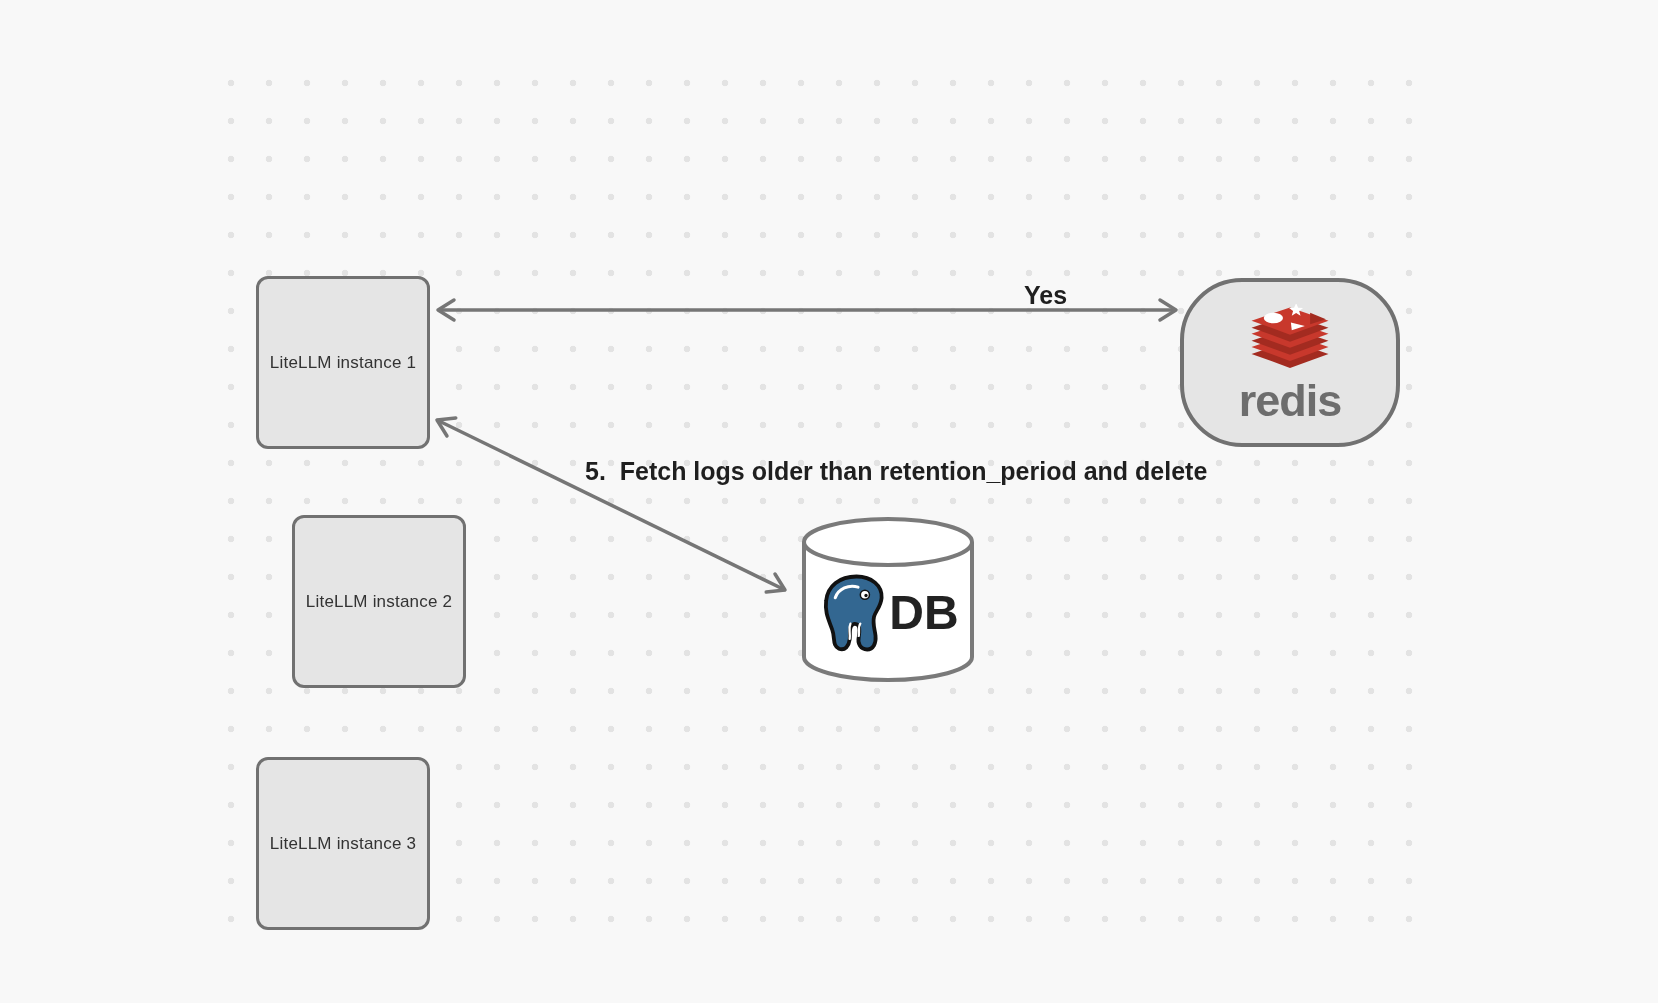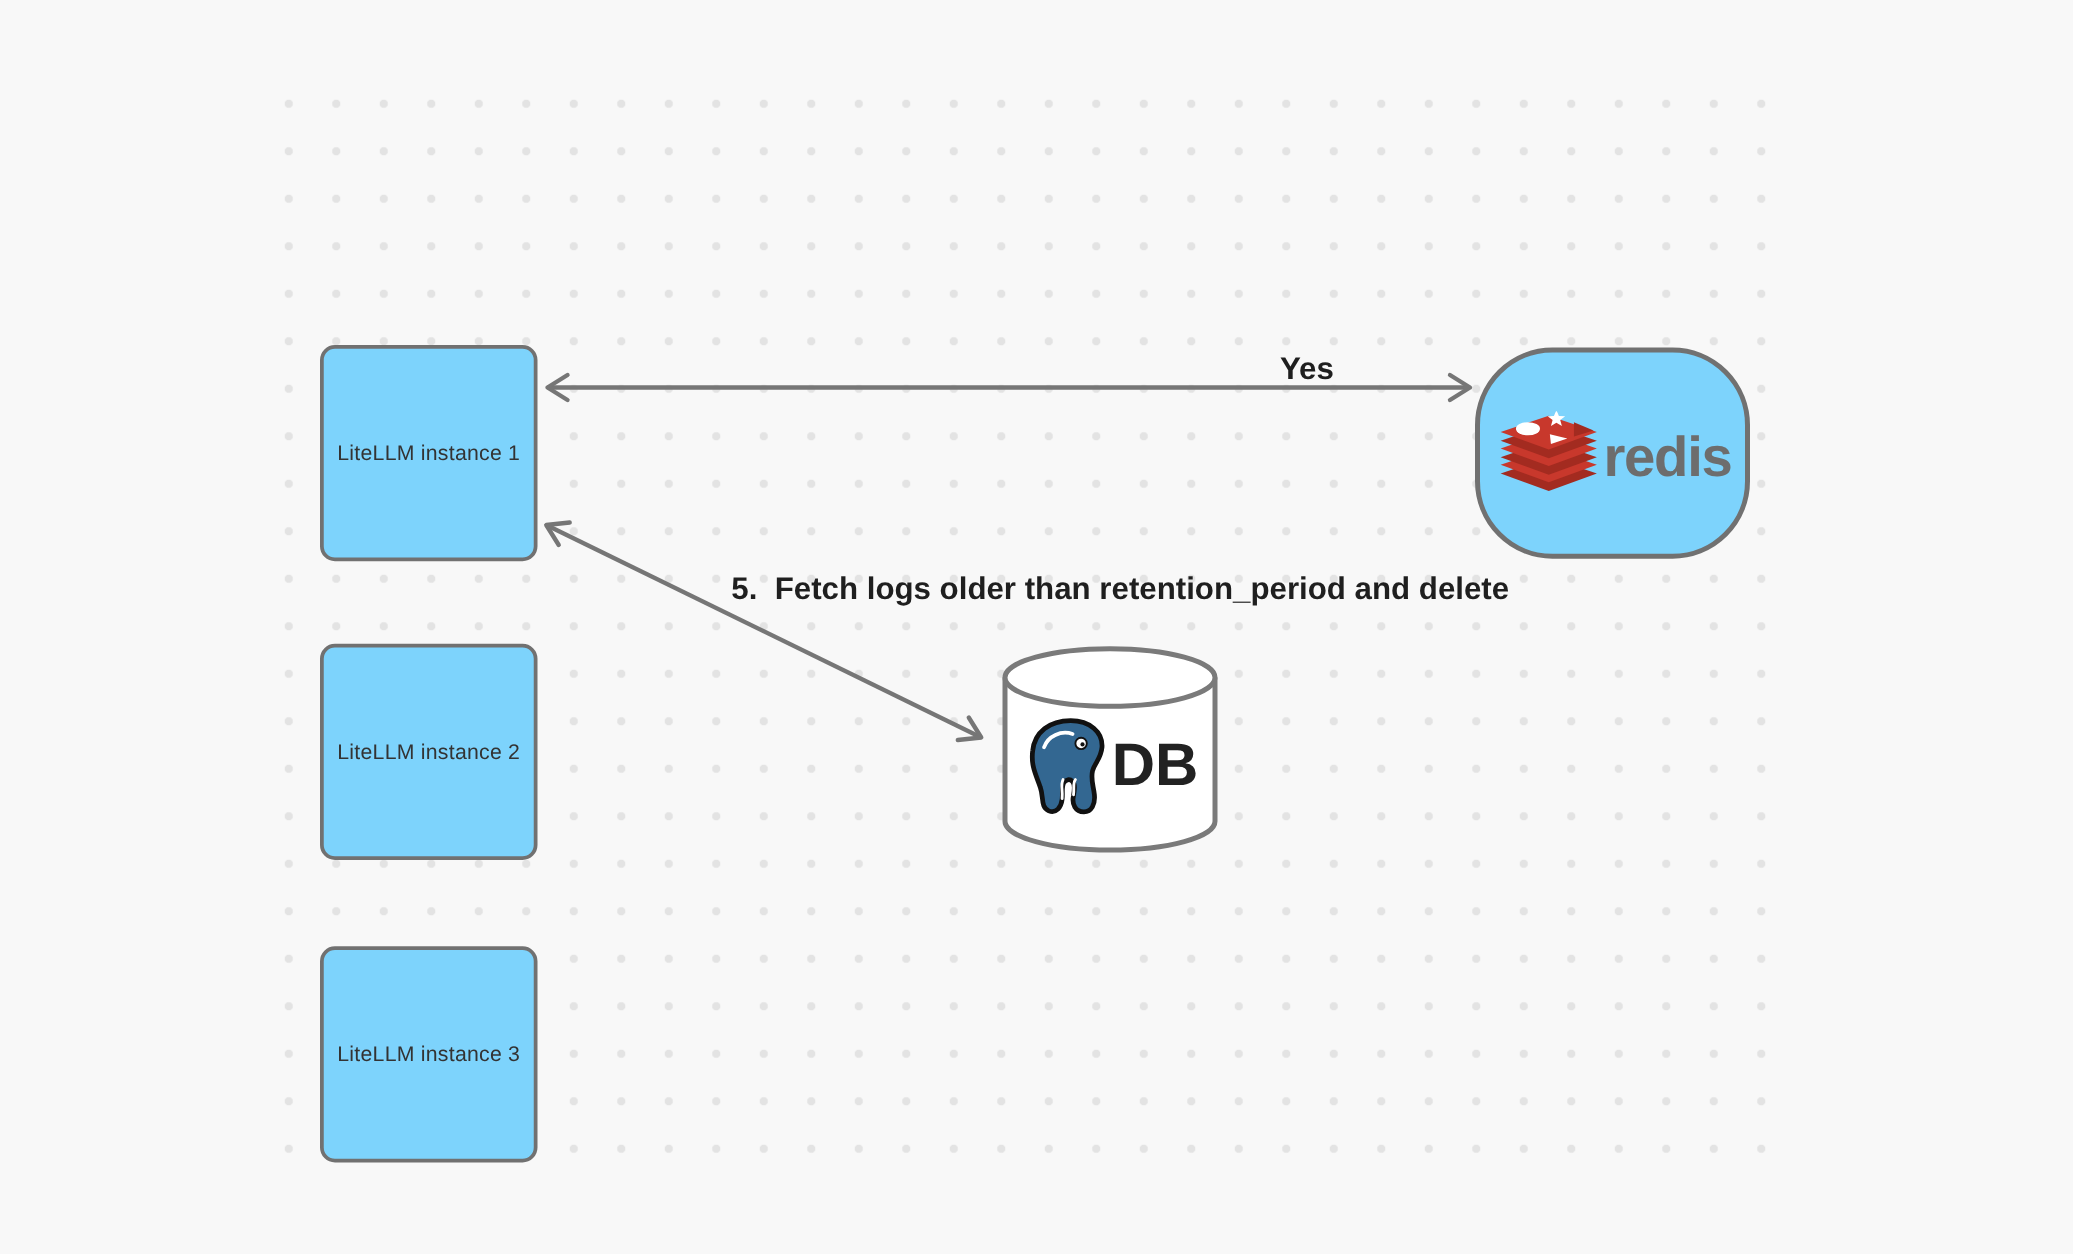--- a/index.html
+++ b/index.html
@@ -26,48 +26,49 @@
     background-size: 38px 38px;
     background-position: 0 0;
   }
   .edges-layer {
     position: absolute;
     left: 0;
     top: 0;
   }
   .node {
     position: absolute;
-    background: #7dd3fc;
+    background: #e5e5e5;
     border: 3.5px solid #717171;
     box-sizing: border-box;
     display: flex;
     align-items: center;
     justify-content: center;
   }
   .instance-box {
     left: 256px;
     width: 174px;
     height: 173px;
     border-radius: 12px;
   }
   .instance-box .node-label {
     font-size: 17px;
     color: #333333;
     letter-spacing: 0.2px;
   }
   #instance-1 { top: 276px; }
-  #instance-2 { top: 515px; }
+  #instance-2 { top: 515px; margin-left: 36px; }
   #instance-3 { top: 757px; }
   .redis-node {
     left: 1180px;
     top: 278px;
     width: 220px;
     height: 169px;
     border-radius: 62px;
     border-width: 4px;
+    flex-direction: column;
     padding-top: 2px;
   }
   .redis-wordmark {
     font-size: 45px;
     font-weight: 700;
     letter-spacing: -1px;
     color: #6d6d6d;
     line-height: 1;
     margin-top: 4px;
   }

